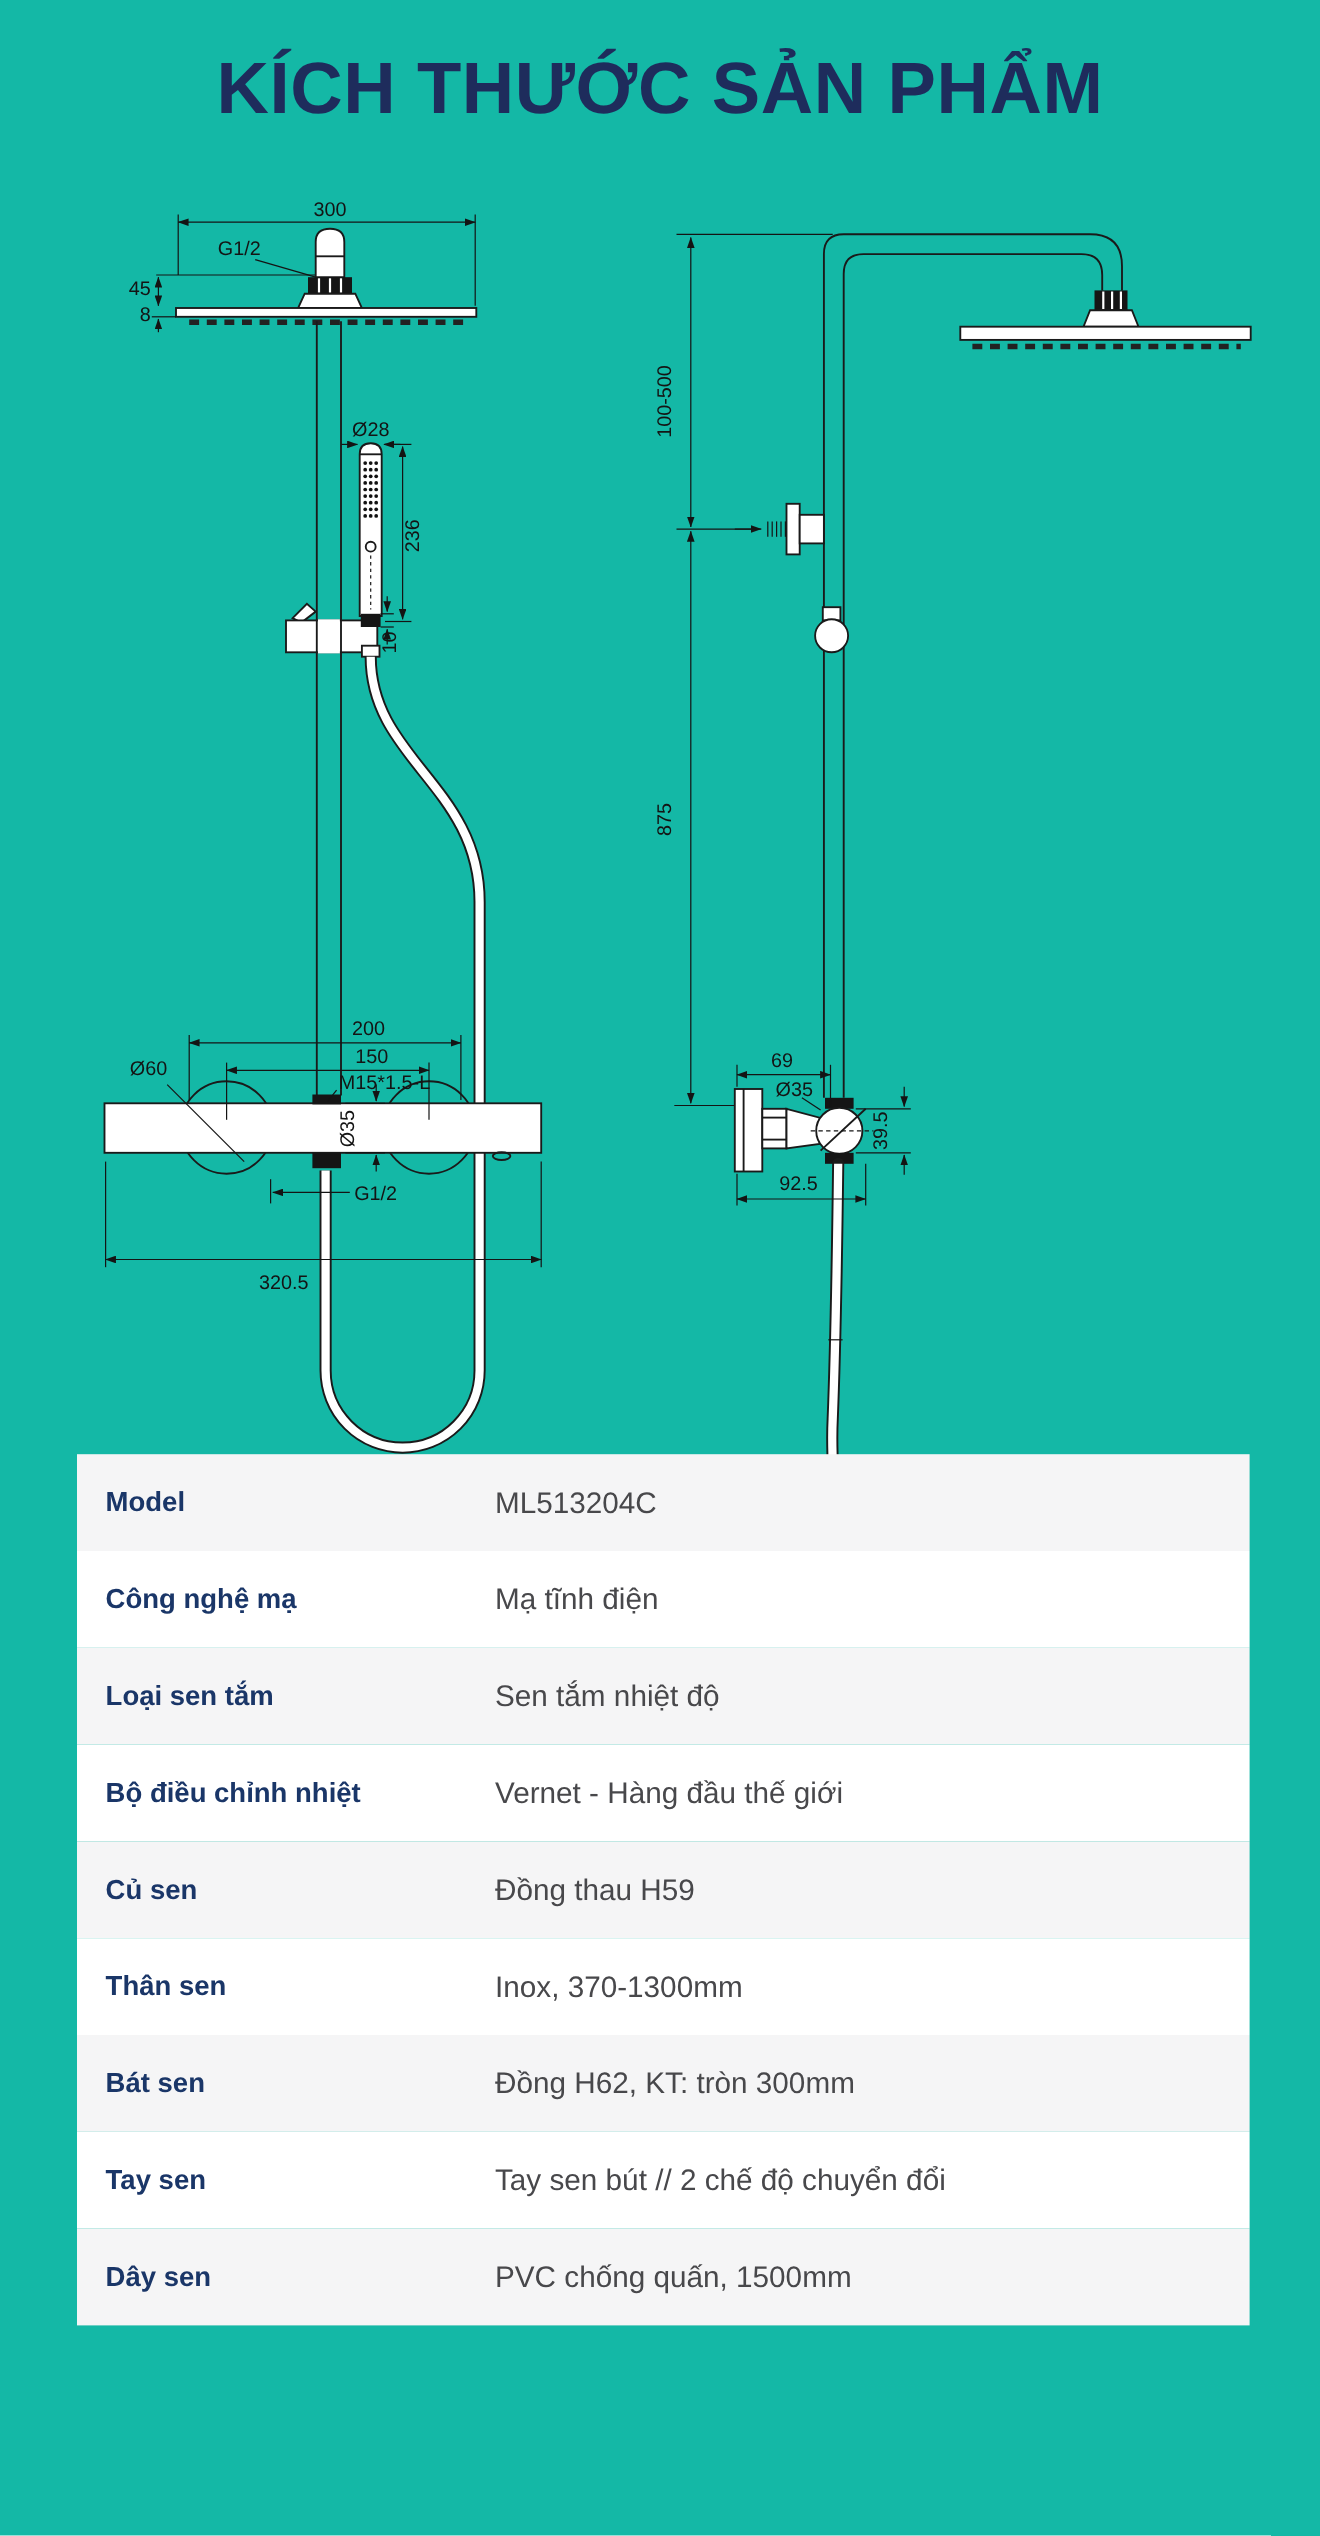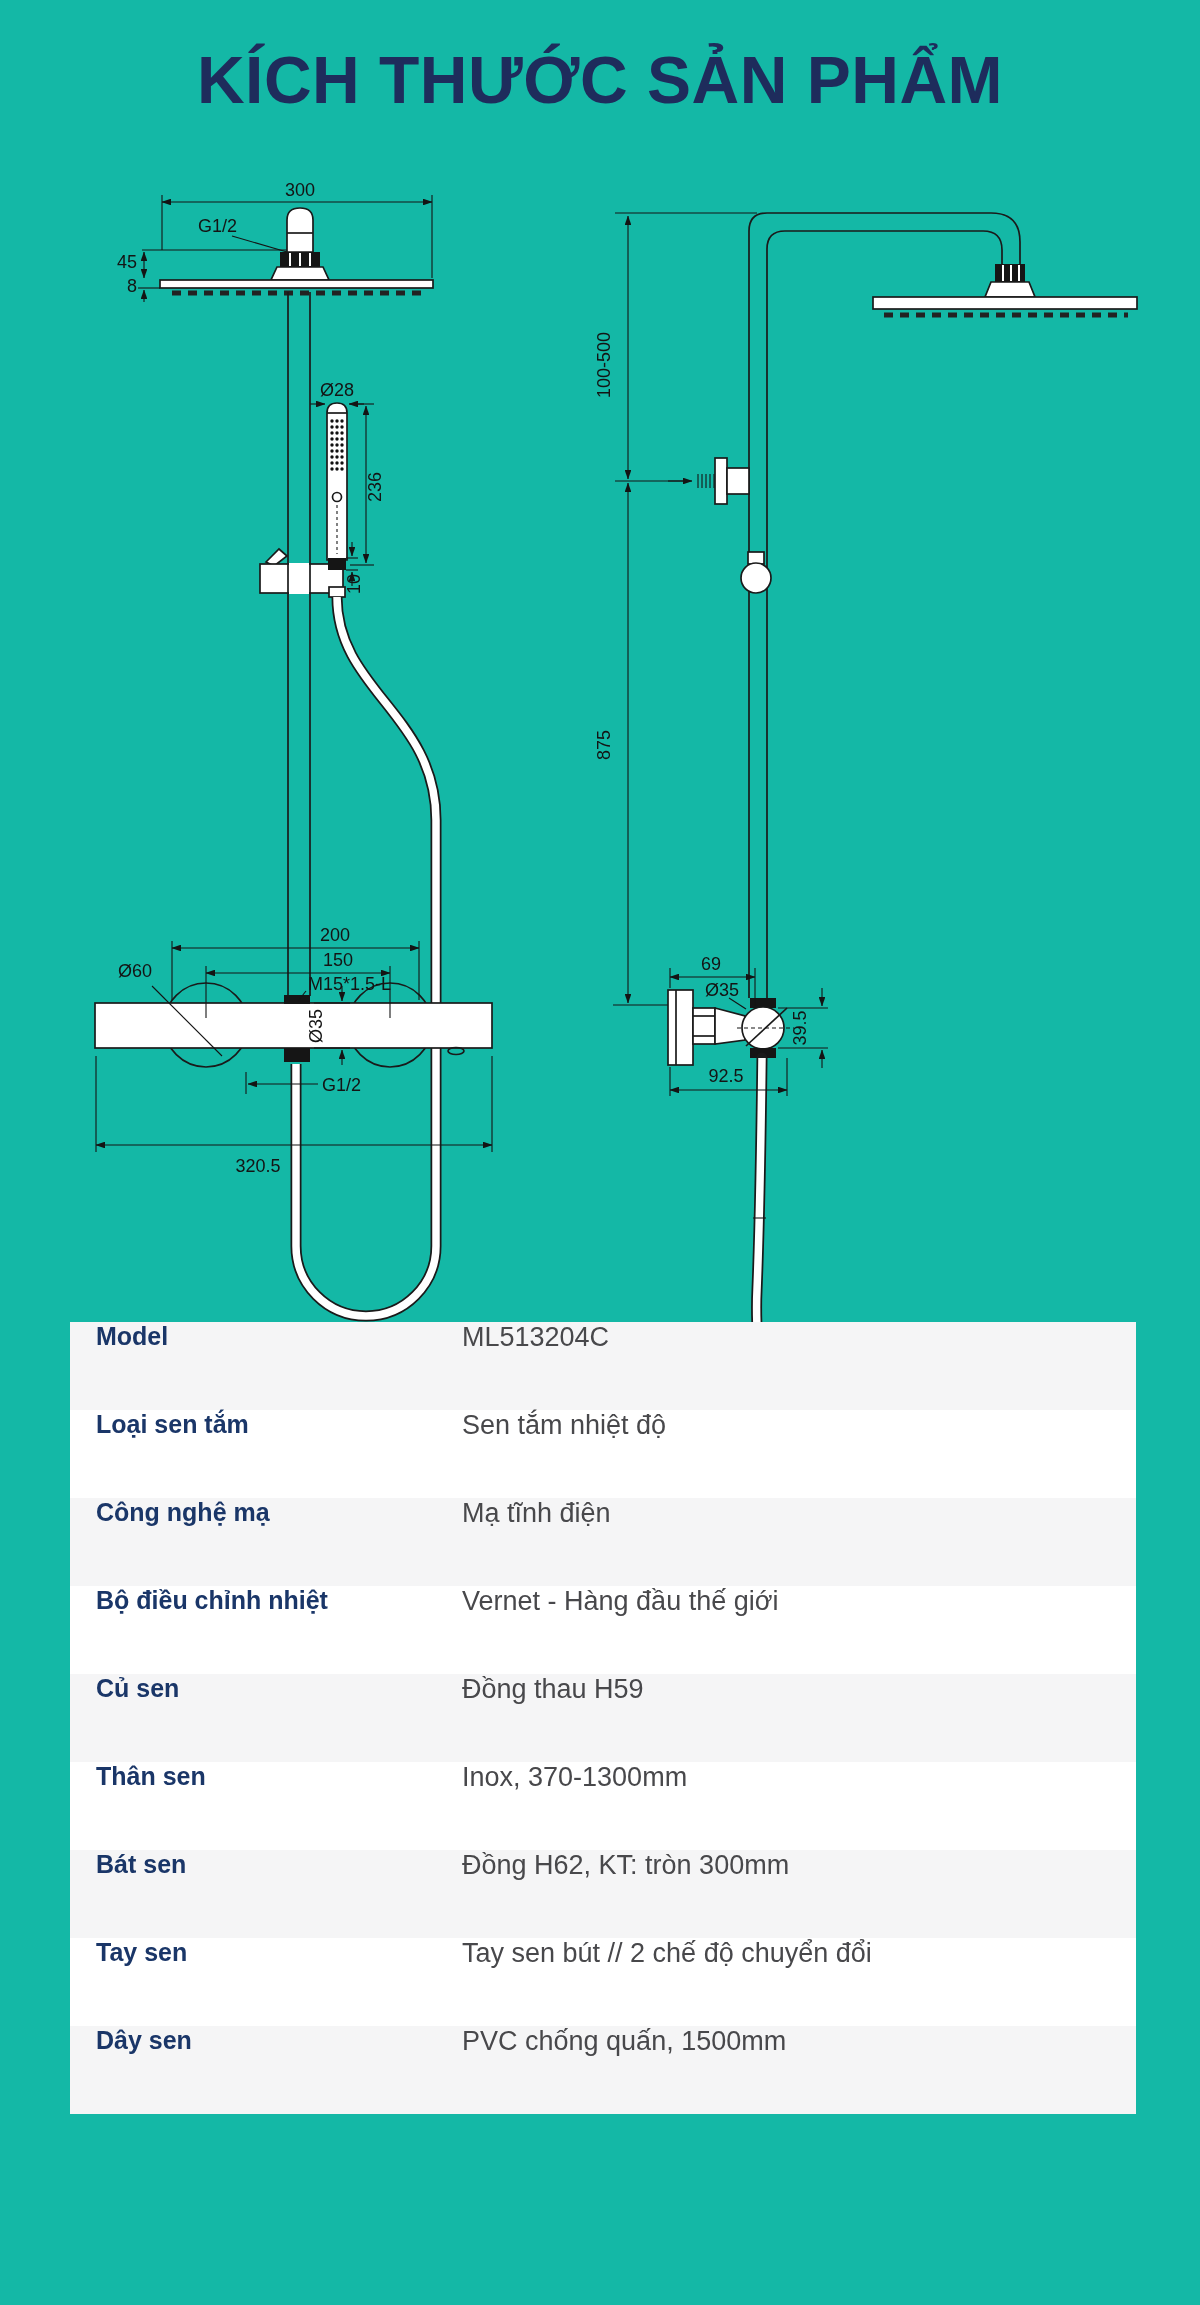--- a/index.html
+++ b/index.html
@@ -42,24 +42,23 @@
   }
   
   #spec-table{
     position:absolute;
     top:1322px;
     left:70px;
     width:1066px;
   }
   .spec-row{
     display:flex;
-    align-items:flex-start;
+    align-items:center;
     height:88px;
     background:#ffffff;
-    gap:12px;
   }
   .spec-row:nth-child(odd){background:#f5f5f6;}
   .spec-label{
     flex:0 0 380px;
     box-sizing:border-box;
     padding-left:26px;
     font-size:25px;
     font-weight:bold;
     color:#1a3668;
   }
@@ -344,28 +343,28 @@
       </g>
     </g>
   </svg>
 
   <div id="spec-table">
     <div class="spec-row">
       <div class="spec-label">Model</div>
       <div class="spec-value">ML513204C</div>
     </div>
     <div class="spec-row">
+      <div class="spec-label">Công nghệ mạ</div>
+      <div class="spec-value">Mạ tĩnh điện</div>
+    </div>
+    <div class="spec-row">
       <div class="spec-label">Loại sen tắm</div>
       <div class="spec-value">Sen tắm nhiệt độ</div>
     </div>
     <div class="spec-row">
-      <div class="spec-label">Công nghệ mạ</div>
-      <div class="spec-value">Mạ tĩnh điện</div>
-    </div>
-    <div class="spec-row">
       <div class="spec-label">Bộ điều chỉnh nhiệt</div>
       <div class="spec-value">Vernet - Hàng đầu thế giới</div>
     </div>
     <div class="spec-row">
       <div class="spec-label">Củ sen</div>
       <div class="spec-value">Đồng thau H59</div>
     </div>
     <div class="spec-row">
       <div class="spec-label">Thân sen</div>
       <div class="spec-value">Inox, 370-1300mm</div>

